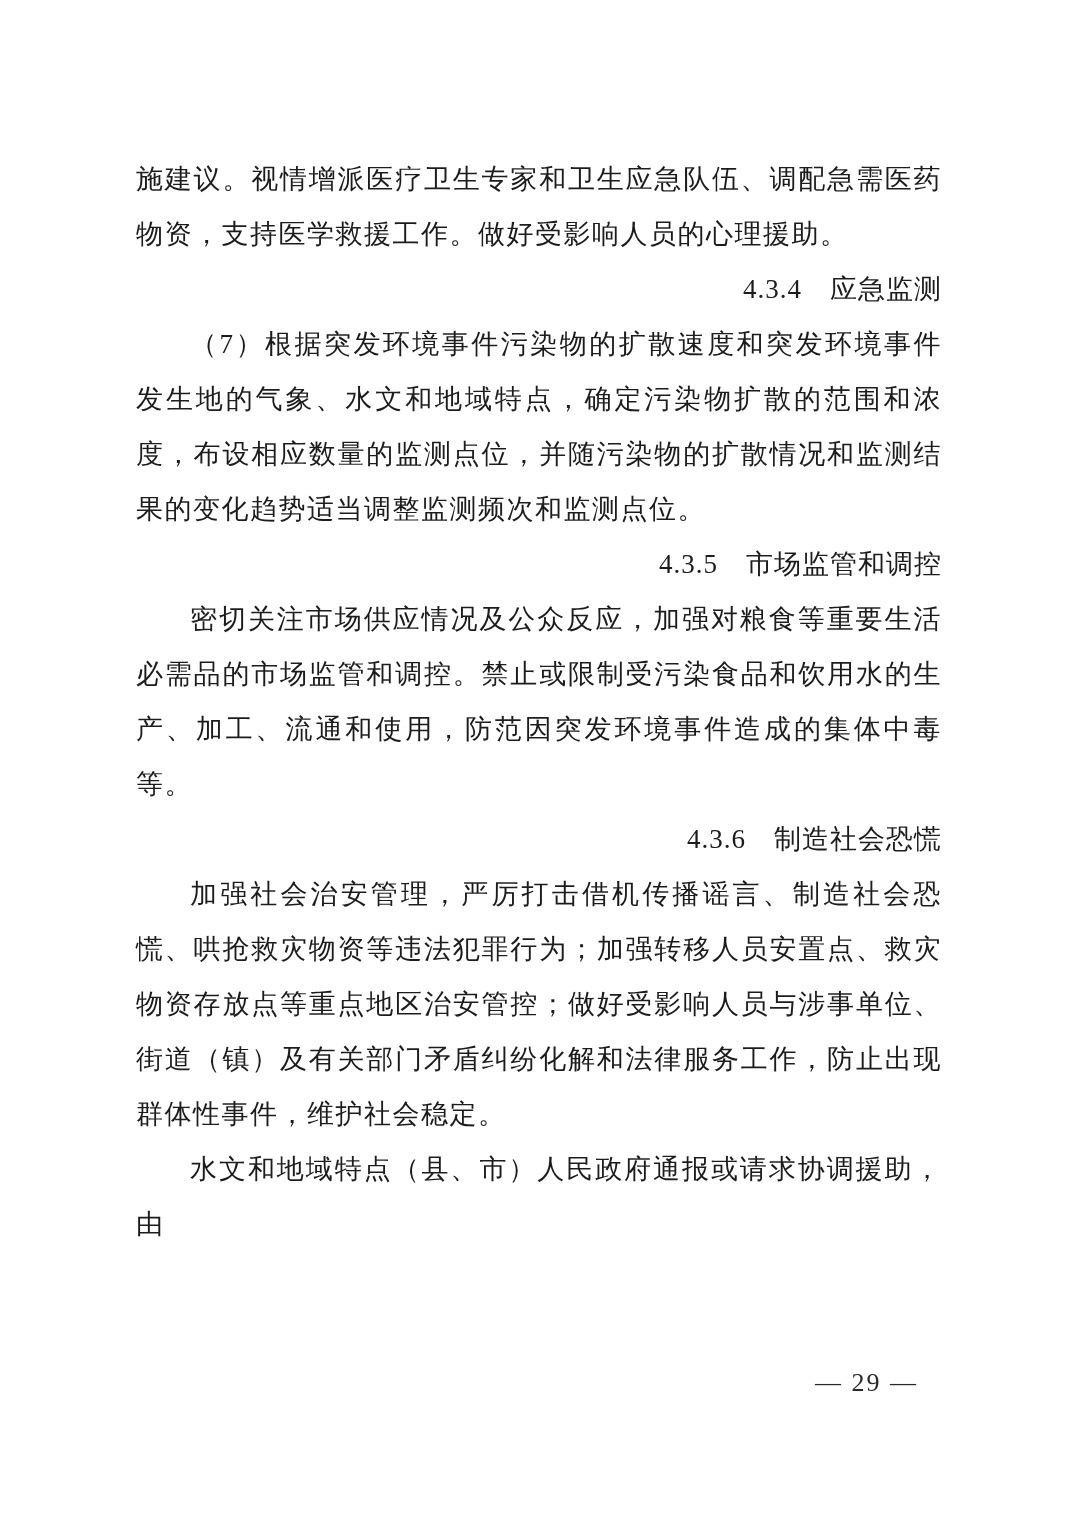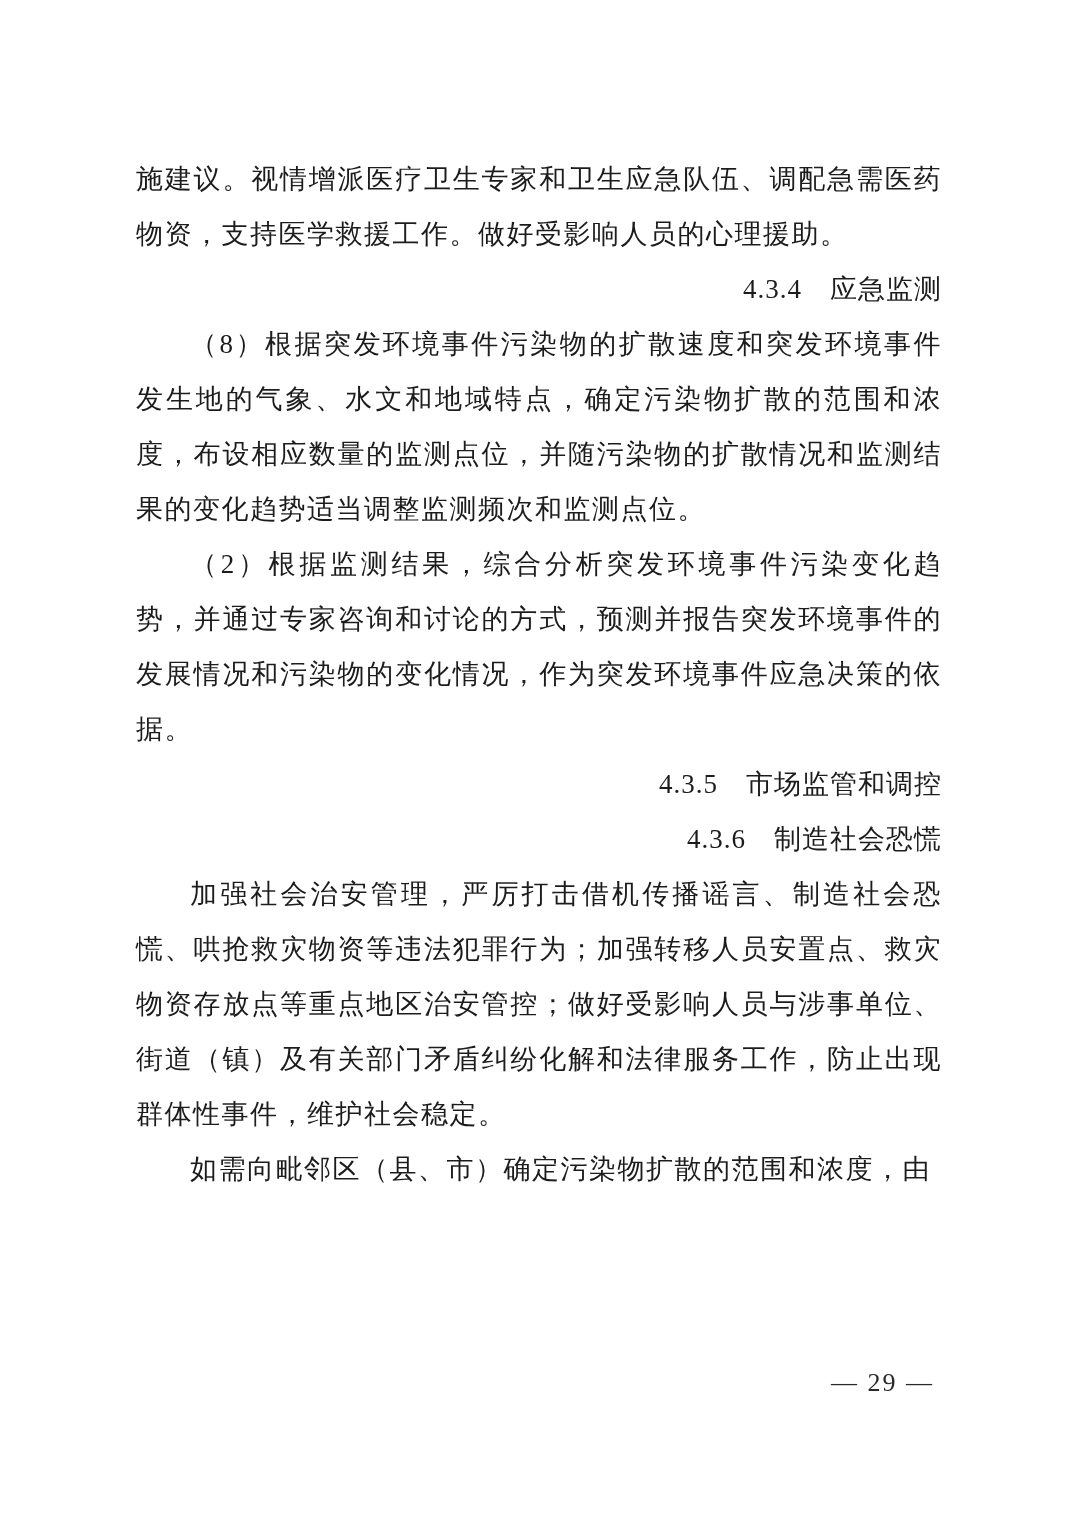--- a/index.html
+++ b/index.html
@@ -38,36 +38,36 @@
     text-indent: 0;
   }
   .heading {
     text-indent: 2em;
     text-align: right;
     letter-spacing: 1px;
   }
   .footer {
     position: absolute;
     top: 1366px;
-    right: 140px;
+    right: 156px;
     font-size: 26px;
     line-height: 34px;
     letter-spacing: 2px;
     color: #2a2a2a;
     font-family: "Liberation Serif", "DejaVu Serif", serif;
   }
 </style>
 </head>
 <body>
 
 <div class="page">
   <div class="content">
     <p class="para-cont">施建议。视情增派医疗卫生专家和卫生应急队伍、调配急需医药物资，支持医学救援工作。做好受影响人员的心理援助。</p>
     <p class="heading">4.3.4　应急监测</p>
-    <p class="para">（8）根据突发环境事件污染物的扩散速度和突发环境事件发生地的气象、水文和地域特点，确定污染物扩散的范围和浓度，布设相应数量的监测点位，并随污染物的扩散情况和监测结果的变化趋势适当调整监测频次和监测点位。</p>
-    <p class="para">（2）根据监测结果，综合分析突发环境事件污染变化趋势，并通过专家咨询和讨论的方式，预测并报告突发环境事件的发展情况和污染物的变化情况，作为突发环境事件应急决策的依据。</p>
+    <p class="para">（7）根据突发环境事件污染物的扩散速度和突发环境事件发生地的气象、水文和地域特点，确定污染物扩散的范围和浓度，布设相应数量的监测点位，并随污染物的扩散情况和监测结果的变化趋势适当调整监测频次和监测点位。</p>
     <p class="heading">4.3.5　市场监管和调控</p>
+    <p class="para">密切关注市场供应情况及公众反应，加强对粮食等重要生活必需品的市场监管和调控。禁止或限制受污染食品和饮用水的生产、加工、流通和使用，防范因突发环境事件造成的集体中毒等。</p>
     <p class="heading">4.3.6　制造社会恐慌</p>
     <p class="para">加强社会治安管理，严厉打击借机传播谣言、制造社会恐慌、哄抢救灾物资等违法犯罪行为；加强转移人员安置点、救灾物资存放点等重点地区治安管控；做好受影响人员与涉事单位、街道（镇）及有关部门矛盾纠纷化解和法律服务工作，防止出现群体性事件，维护社会稳定。</p>
-    <p class="para">如需向毗邻区（县、市）确定污染物扩散的范围和浓度，由</p>
+    <p class="para">水文和地域特点（县、市）人民政府通报或请求协调援助，由</p>
   </div>
   <div class="footer">— 29 —</div>
 </div>
 
 </body></html>

